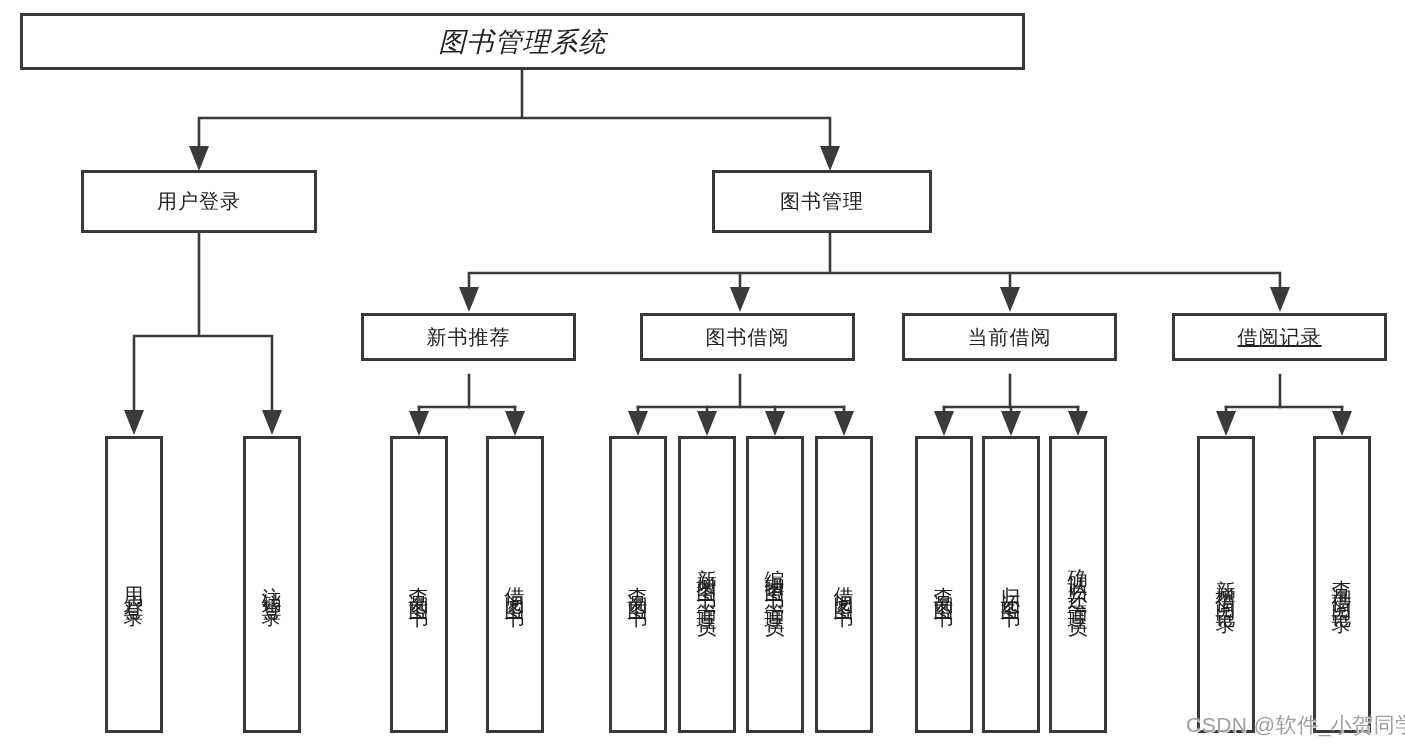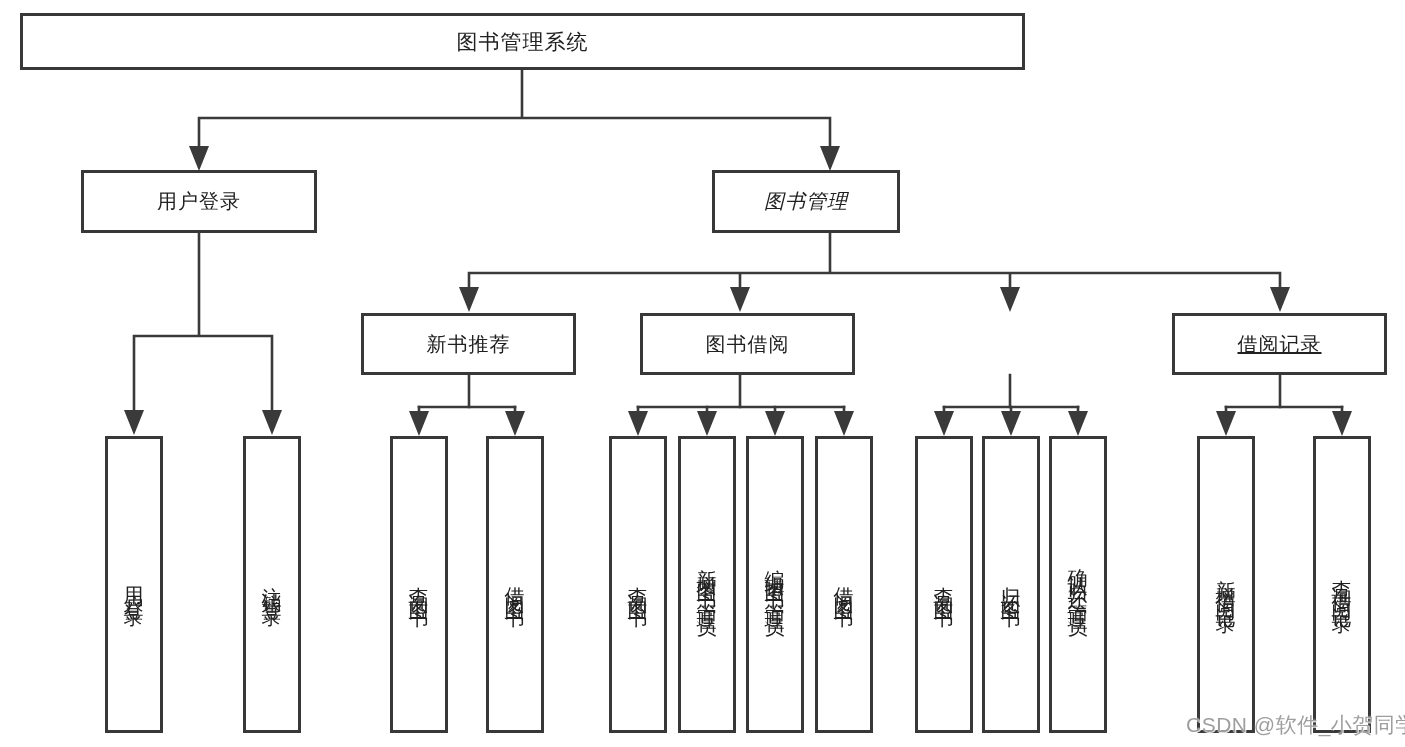--- a/index.html
+++ b/index.html
@@ -28,24 +28,24 @@
   }
   .vbox{
     writing-mode:vertical-rl;
     text-orientation:mixed;
     text-align:center;
     font-size:20px;
     letter-spacing:7px;
     line-height:52px;
   }
   
-  .n-root{left:20px;top:13px;width:1005px;height:57px;font-size:21px;}
+  .n-root{left:20px;top:13px;width:1005px;height:57px;font-size:27px;font-style:italic;}
   .n-login{left:81px;top:170px;width:236px;height:63px;}
-  .n-mgmt{left:712px;top:170px;width:188px;height:63px;font-style:italic;}
-  .n-l3{top:313px;width:215px;height:62px;}
+  .n-mgmt{left:712px;top:170px;width:220px;height:63px;}
+  .n-l3{top:313px;width:215px;height:48px;}
   .n-rec{left:361px;} .n-borrow{left:632px;margin-left:8px;} .n-cur{left:902px;} .n-hist{left:1172px;text-decoration:underline;}
   .leaf{top:436px;width:58px;height:297px;}
   .lf-1{left:105px;}  .lf-2{left:243px;}
   .lf-3{left:390px;}  .lf-4{left:486px;}
   .lf-5{left:609px;}  .lf-6{left:678px;}  .lf-7{left:746px;}  .lf-8{left:815px;}
   .lf-9{left:915px;}  .lf-10{left:982px;} .lf-11{left:1049px;}
   .lf-12{left:1197px;}.lf-13{left:1313px;}
   .watermark{
     position:absolute;left:1186px;top:711px;
     font-size:21px;color:#9e9e9e;letter-spacing:0.5px;
@@ -91,20 +91,21 @@
     <polygon points="1332,411 1352,411 1342,436"></polygon>
   </svg>
 
   <div class="node hbox n-root">图书管理系统</div>
 
   <div class="node hbox n-login">用户登录</div>
   <div class="node hbox n-mgmt">图书管理</div>
 
   <div class="node hbox n-l3 n-rec">新书推荐</div>
   <div class="node hbox n-l3 n-borrow">图书借阅</div>
+  <div class="node hbox n-l3 n-cur">当前借阅</div>
   <div class="node hbox n-l3 n-hist">借阅记录</div>
 
   <div class="node vbox leaf lf-1">用户登录</div>
   <div class="node vbox leaf lf-2">注销登录</div>
 
   <div class="node vbox leaf lf-3">查询图书</div>
   <div class="node vbox leaf lf-4">借阅图书</div>
 
   <div class="node vbox leaf lf-5">查询图书</div>
   <div class="node vbox leaf lf-6">新增图书（管理员）</div>

